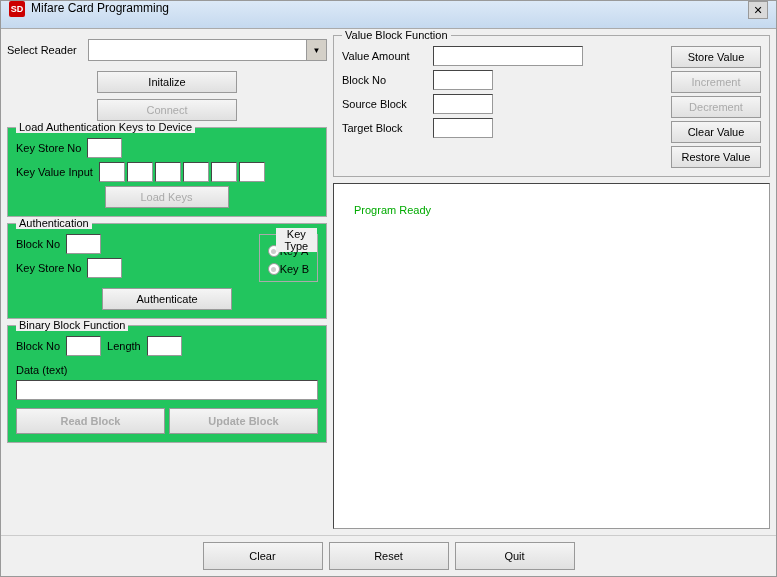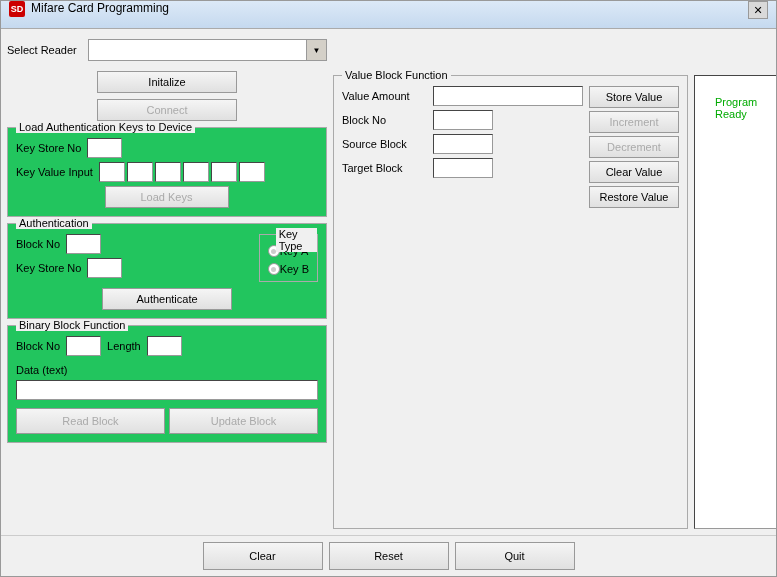--- a/index.html
+++ b/index.html
@@ -66,22 +66,22 @@
     .left-panel {
       display: flex;
       flex-direction: column;
       gap: 6px;
       width: 320px;
       flex-shrink: 0;
     }
     .right-panel {
       flex: 1;
       display: flex;
-      gap: 6px;
-      margin-top: 40px;
+      flex-direction: column;
+      gap: 6px;
     }
     .select-reader-row {
       display: flex;
       align-items: center;
       gap: 11px;
       padding: 4px 0;
     }
     .label {
       color: #000;
       white-space: nowrap;
@@ -172,20 +172,21 @@
       padding: 4px 8px 4px 8px;
       position: relative;
     }
     .key-type-title {
       position: absolute;
       top: -7px;
       left: 16px;
       background: #f0f0f0;
       padding: 0 3px;
       font-size: 11px;
+      text-align: center;
     }
     .radio-row {
       display: flex;
       align-items: center;
       margin-top: 6px;
       margin-bottom: 2px;
     }
     .radio-input {
       width: 12px;
       height: 12px;
@@ -291,20 +292,21 @@
       margin-top: 4px;
     }
     .bb-btn {
       flex: 1;
       height: 26px;
       background: linear-gradient(to bottom, #f5f5f5, #e0e0e0);
       border: 1px solid #999;
       cursor: pointer;
       font-size: 11px;
       color: #aaa;
+      font-weight: bold;
     }
   </style>
 </head>
 <body>
 
 <div class="window">
 
   <div class="title-bar">
     <div class="title-bar-icon">SD</div>
     <span class="title-bar-text">Mifare Card Programming</span>

